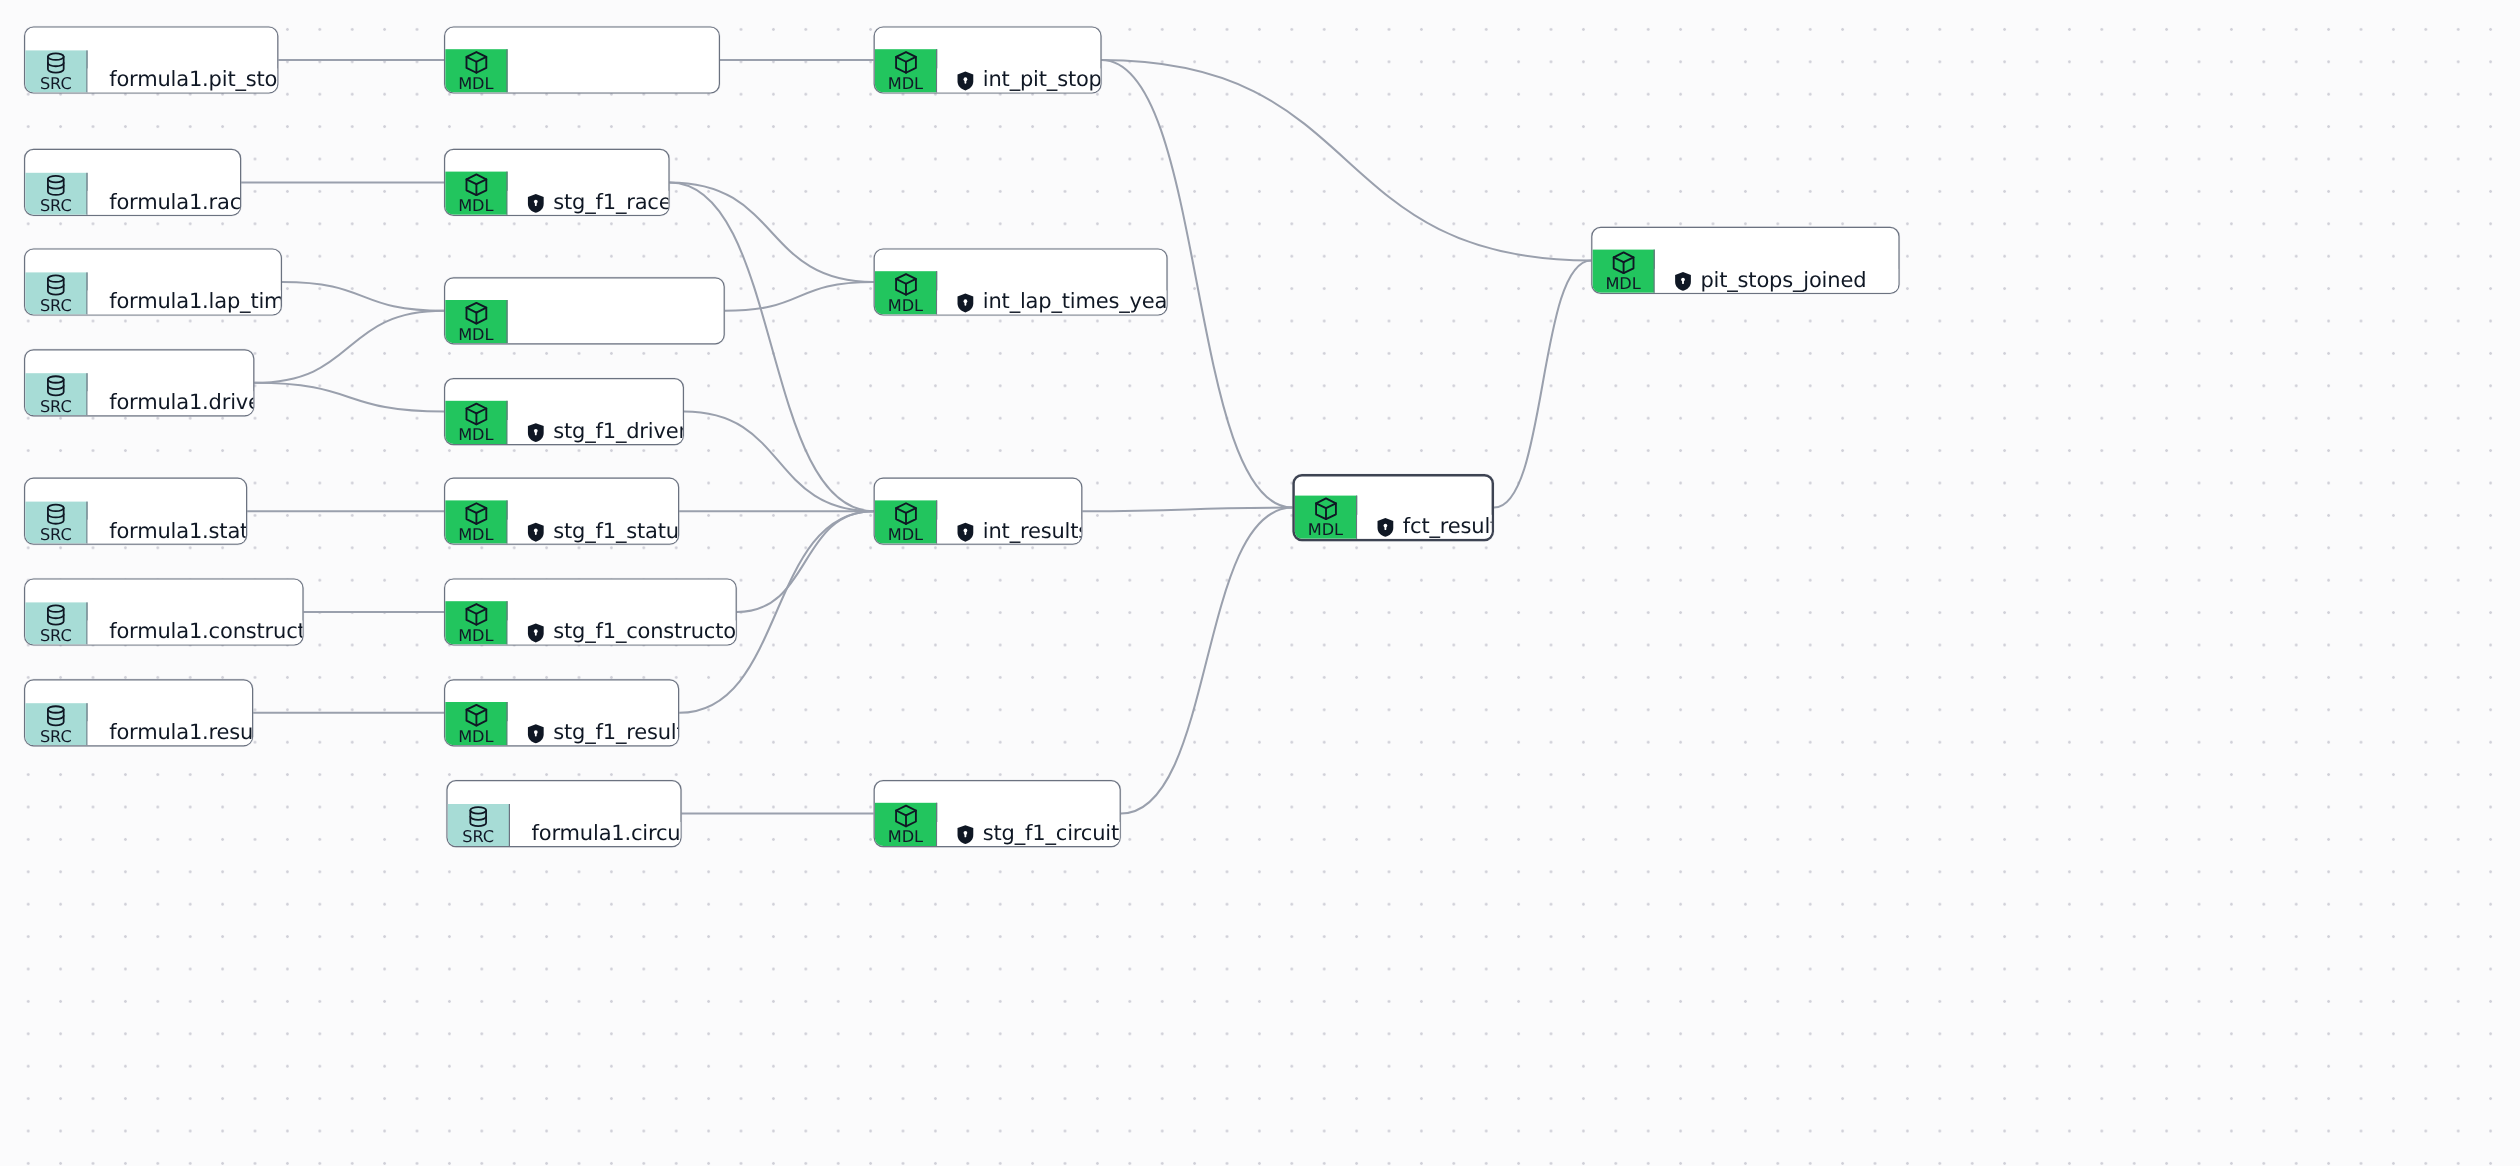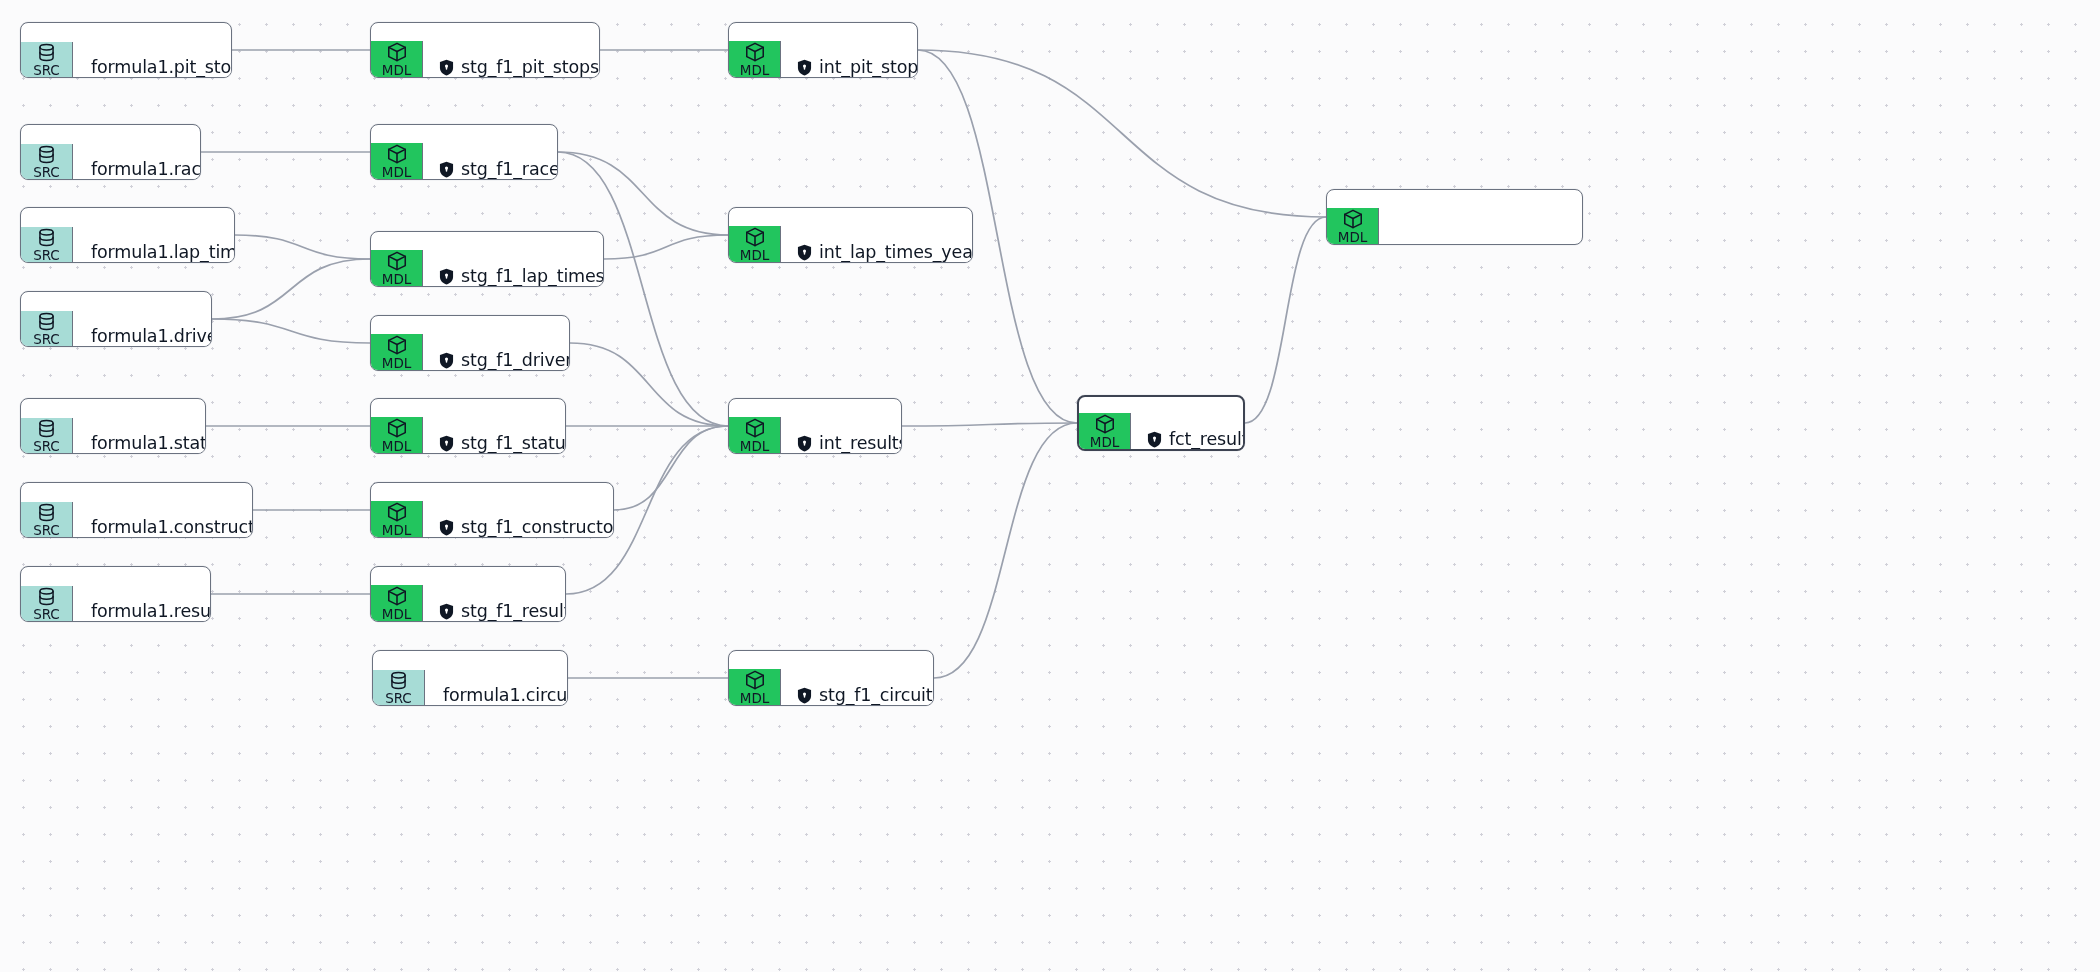--- a/index.html
+++ b/index.html
@@ -208,30 +208,20 @@
       </div>
       <div class="node" style="left: 370px; top: 22px; width: 230px;">
         <div class="badge mdl">
           <svg width="22" height="22" viewBox="0 0 24 24" fill="none" stroke="#0f1724" stroke-width="1.7" stroke-linecap="round" stroke-linejoin="round">
    <path d="M12 2.6 21 7v10l-9 4.4L3 17V7z"></path>
    <path d="M3 7l9 4.4L21 7"></path>
    <path d="M12 11.4v10"></path>
   </svg>
           <span class="tag">MDL</span>
         </div>
-        <div class="body">
-          <span style="display: flex;">
-            <svg class="shield" width="15" height="17" viewBox="0 0 16 18" xmlns="http://www.w3.org/2000/svg">
-   <path d="M8 0.6 15 3.2v6.1c0 4.2-3 7-7 8.1-4-1.1-7-3.9-7-8.1V3.2z" fill="#0f1724"></path>
-   <circle cx="8" cy="7.4" r="1.65" fill="#ffffff"></circle>
-   <rect x="7.2" y="7.8" width="1.6" height="3.6" rx="0.8" fill="#ffffff"></rect>
-  </svg>
-          </span>
-          <span class="label">stg_f1_pit_stops</span>
-        </div>
       </div>
       <div class="node" style="left: 370px; top: 124px; width: 188px;">
         <div class="badge mdl">
           <svg width="22" height="22" viewBox="0 0 24 24" fill="none" stroke="#0f1724" stroke-width="1.7" stroke-linecap="round" stroke-linejoin="round">
    <path d="M12 2.6 21 7v10l-9 4.4L3 17V7z"></path>
    <path d="M3 7l9 4.4L21 7"></path>
    <path d="M12 11.4v10"></path>
   </svg>
           <span class="tag">MDL</span>
         </div>
@@ -248,30 +238,20 @@
       </div>
       <div class="node" style="left: 370px; top: 231px; width: 234px;">
         <div class="badge mdl">
           <svg width="22" height="22" viewBox="0 0 24 24" fill="none" stroke="#0f1724" stroke-width="1.7" stroke-linecap="round" stroke-linejoin="round">
    <path d="M12 2.6 21 7v10l-9 4.4L3 17V7z"></path>
    <path d="M3 7l9 4.4L21 7"></path>
    <path d="M12 11.4v10"></path>
   </svg>
           <span class="tag">MDL</span>
         </div>
-        <div class="body">
-          <span style="display: flex;">
-            <svg class="shield" width="15" height="17" viewBox="0 0 16 18" xmlns="http://www.w3.org/2000/svg">
-   <path d="M8 0.6 15 3.2v6.1c0 4.2-3 7-7 8.1-4-1.1-7-3.9-7-8.1V3.2z" fill="#0f1724"></path>
-   <circle cx="8" cy="7.4" r="1.65" fill="#ffffff"></circle>
-   <rect x="7.2" y="7.8" width="1.6" height="3.6" rx="0.8" fill="#ffffff"></rect>
-  </svg>
-          </span>
-          <span class="label">stg_f1_lap_times</span>
-        </div>
       </div>
       <div class="node" style="left: 370px; top: 315px; width: 200px;">
         <div class="badge mdl">
           <svg width="22" height="22" viewBox="0 0 24 24" fill="none" stroke="#0f1724" stroke-width="1.7" stroke-linecap="round" stroke-linejoin="round">
    <path d="M12 2.6 21 7v10l-9 4.4L3 17V7z"></path>
    <path d="M3 7l9 4.4L21 7"></path>
    <path d="M12 11.4v10"></path>
   </svg>
           <span class="tag">MDL</span>
         </div>
@@ -447,16 +427,26 @@
         </div>
       </div>
       <div class="node" style="left: 1326px; top: 189px; width: 257px;">
         <div class="badge mdl">
           <svg width="22" height="22" viewBox="0 0 24 24" fill="none" stroke="#0f1724" stroke-width="1.7" stroke-linecap="round" stroke-linejoin="round">
    <path d="M12 2.6 21 7v10l-9 4.4L3 17V7z"></path>
    <path d="M3 7l9 4.4L21 7"></path>
    <path d="M12 11.4v10"></path>
   </svg>
           <span class="tag">MDL</span>
+        </div>
+        <div class="body">
+          <span style="display: flex;">
+            <svg class="shield" width="15" height="17" viewBox="0 0 16 18" xmlns="http://www.w3.org/2000/svg">
+   <path d="M8 0.6 15 3.2v6.1c0 4.2-3 7-7 8.1-4-1.1-7-3.9-7-8.1V3.2z" fill="#0f1724"></path>
+   <circle cx="8" cy="7.4" r="1.65" fill="#ffffff"></circle>
+   <rect x="7.2" y="7.8" width="1.6" height="3.6" rx="0.8" fill="#ffffff"></rect>
+  </svg>
+          </span>
+          <span class="label">pit_stops_joined</span>
         </div>
       </div>
     </div>
 </div>
 
 </body></html>

